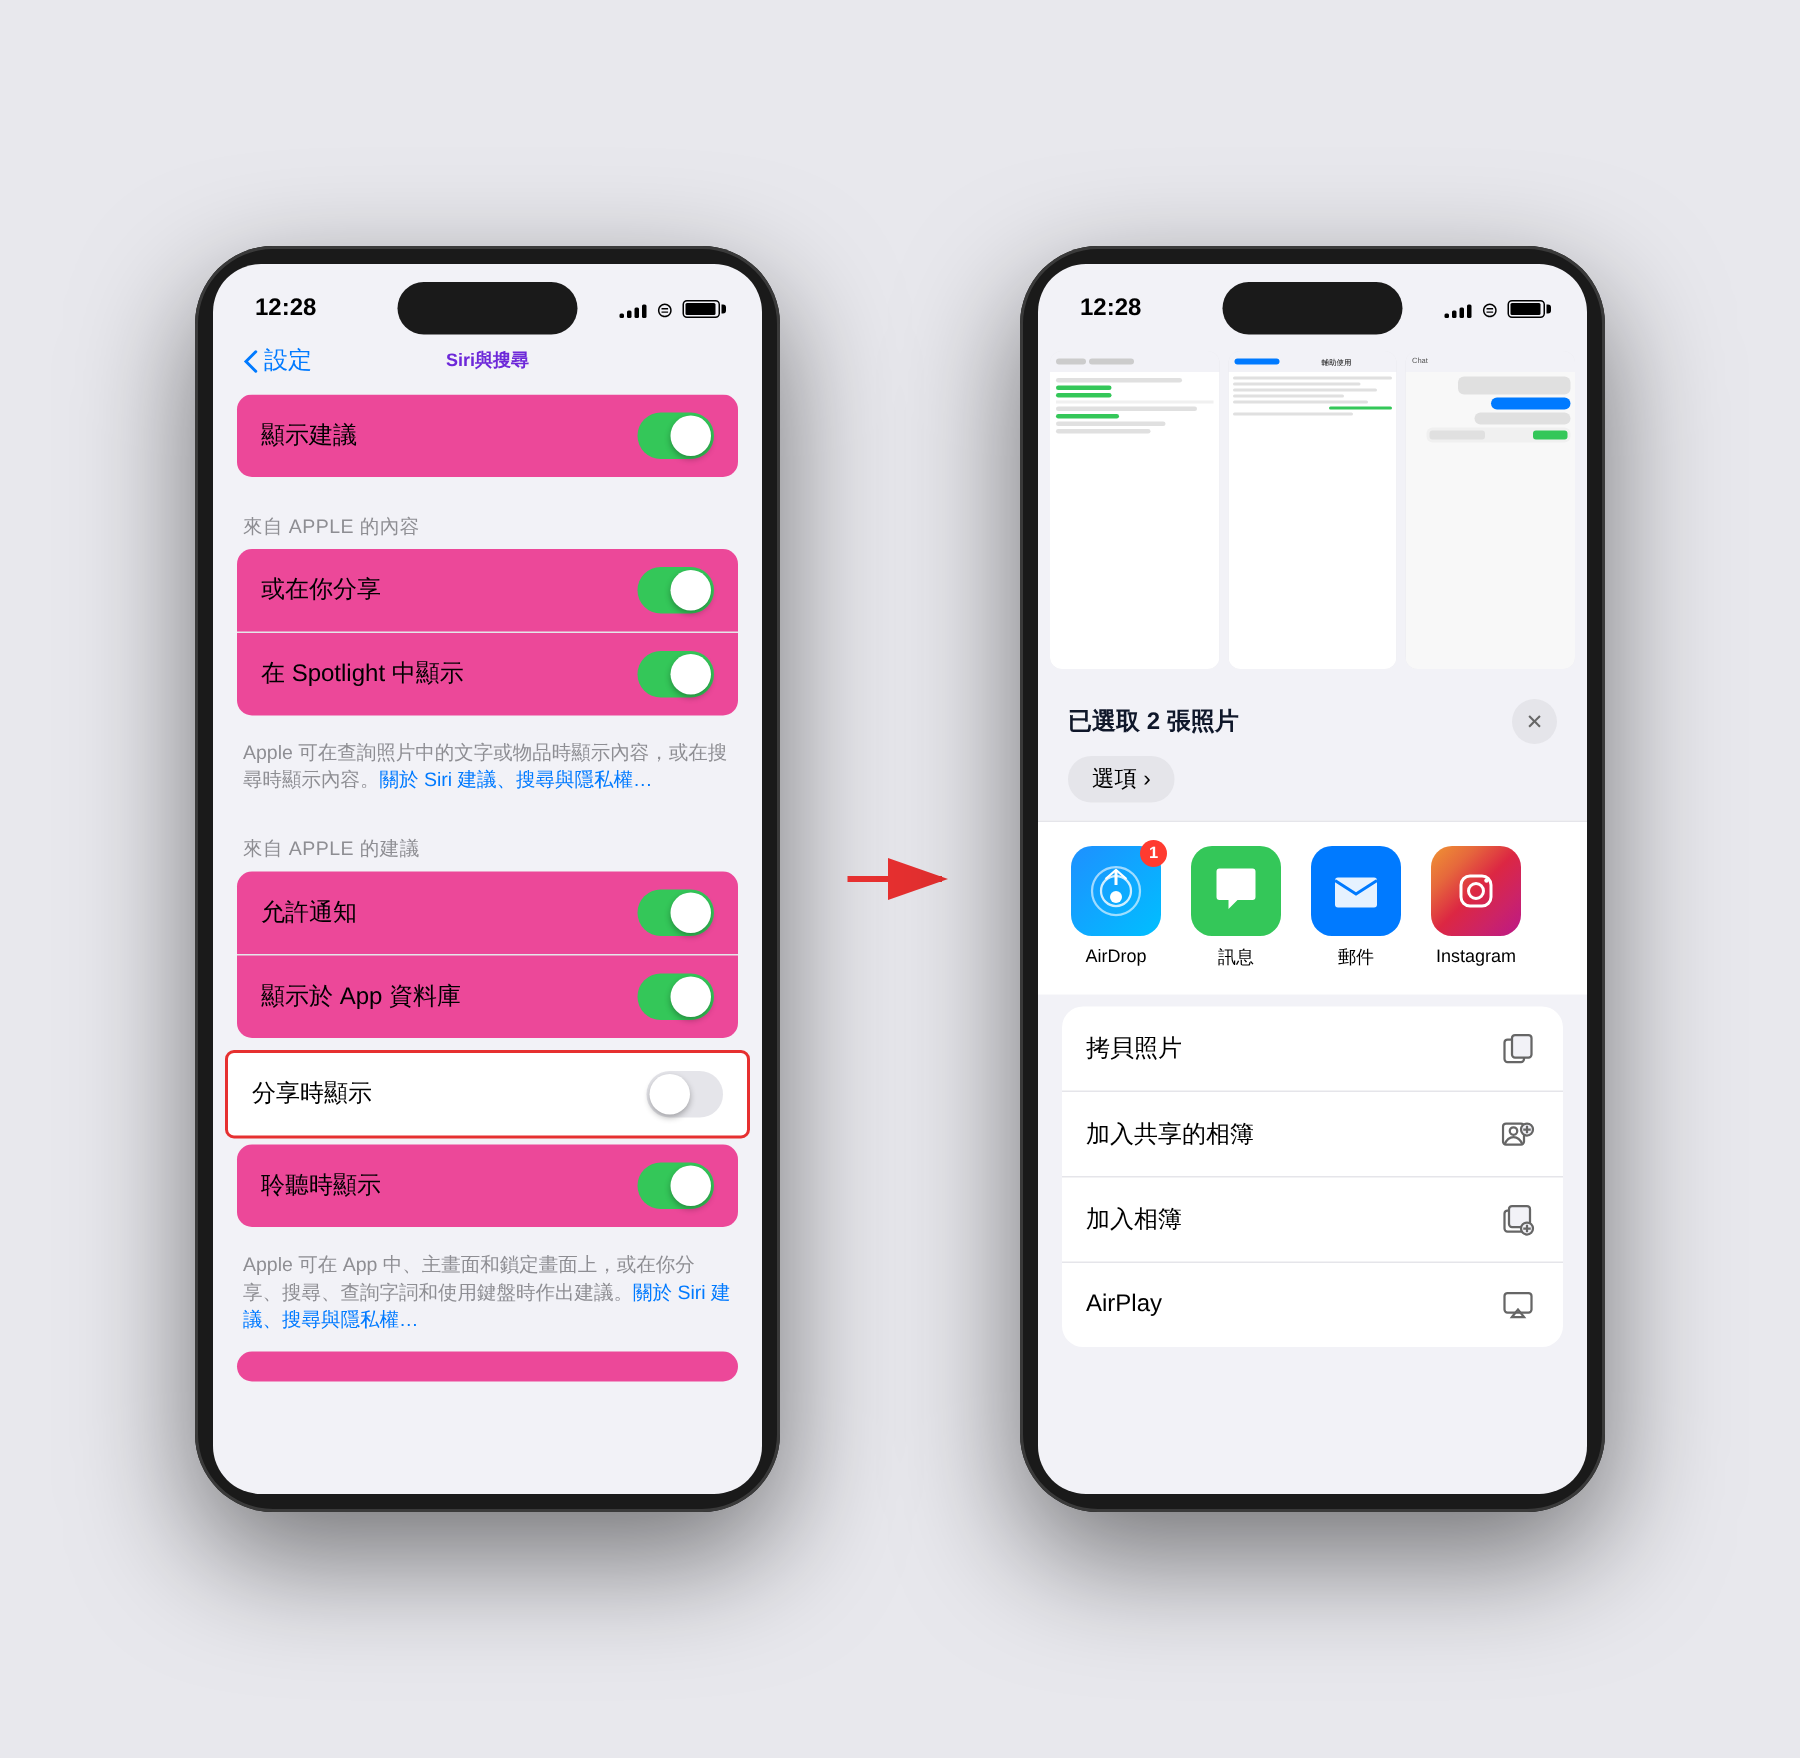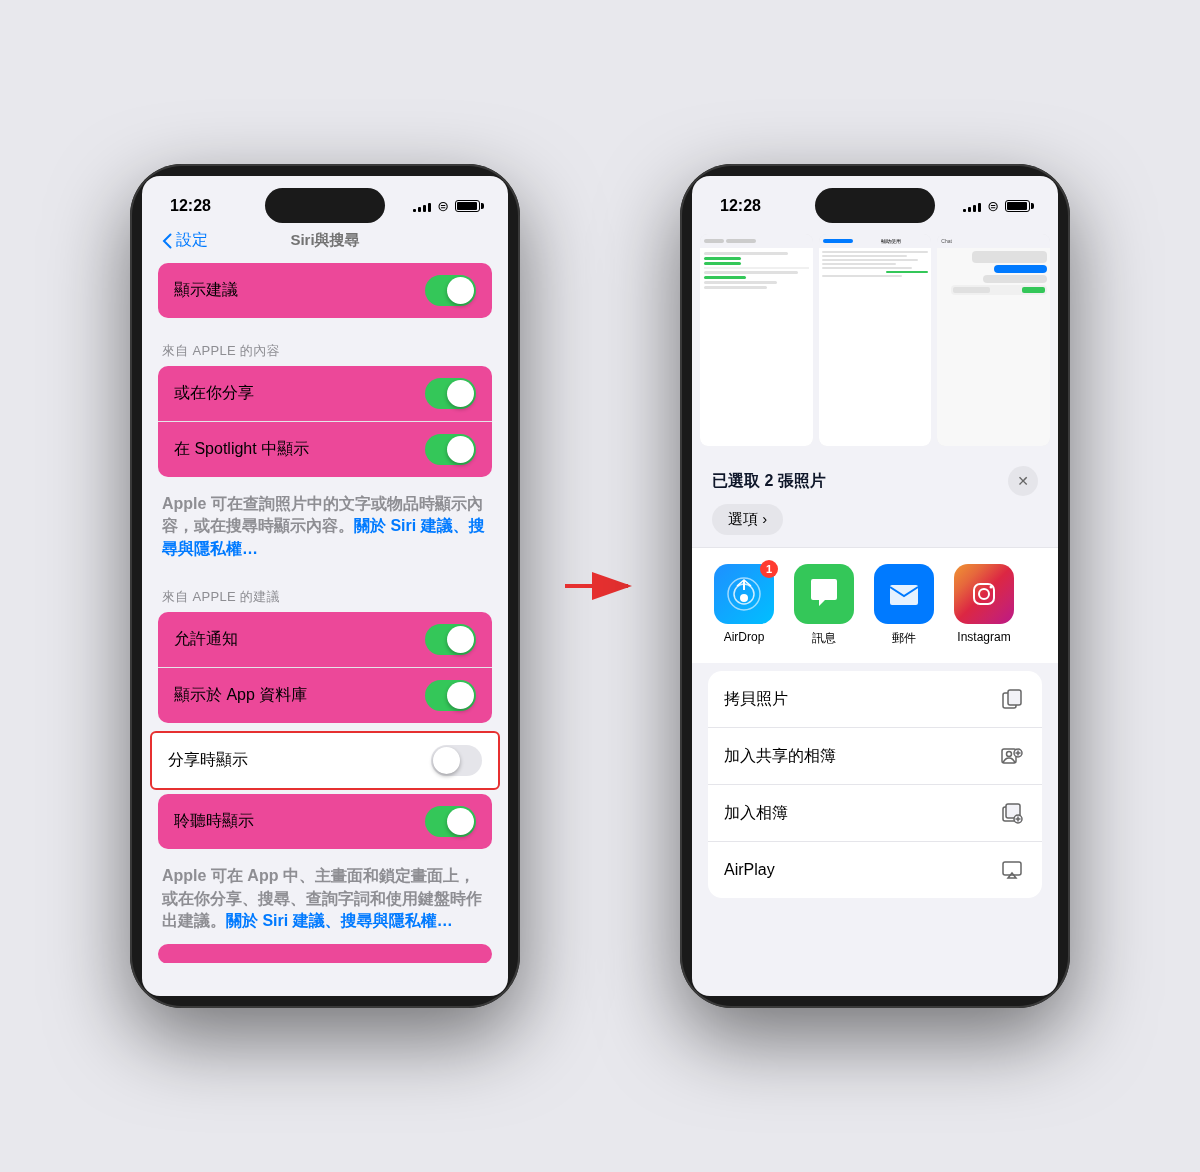--- a/index.html
+++ b/index.html
@@ -27,21 +27,21 @@
       border-radius: 52px;
       padding: 12px;
       box-shadow: 0 30px 80px rgba(0,0,0,0.5), inset 0 0 0 2px #3a3a3a;
       position: relative;
       flex-shrink: 0;
     }
     .phone-screen {
       width: 100%;
       height: 100%;
       background: #f2f2f7;
-      border-radius: 18px;
+      border-radius: 32px;
       overflow: hidden;
       position: relative;
     }
     .dynamic-island {
       position: absolute;
       top: 12px;
       left: 50%;
       transform: translateX(-50%);
       width: 120px;
       height: 35px;
@@ -127,23 +127,23 @@
       gap: 4px;
     }
     .nav-back svg {
       width: 10px;
       height: 16px;
     }
     .nav-title {
       position: absolute;
       left: 50%;
       transform: translateX(-50%);
-      font-size: 15px;
+      font-size: 12px;
       font-weight: 600;
-      color: #737373;
+      color: #6d28d9;
     }
 
     .settings-content {
       overflow-y: auto;
       height: calc(100% - 120px);
       padding-bottom: 20px;
     }
     .section-label {
       font-size: 13px;
       color: #8e8e93;
@@ -193,25 +193,24 @@
       background: #fff;
       border-radius: 50%;
       top: 2px;
       box-shadow: 0 2px 4px rgba(0,0,0,0.3);
       transition: left 0.2s;
     }
     .toggle.on .toggle-knob { left: 22px; }
     .toggle.off .toggle-knob { left: 2px; }
 
     .settings-text {
-      font-size: 16px;
+      font-size: 13px;
       color: #8e8e93;
       padding: 8px 20px 12px;
       line-height: 1.4;
-      font-weight: bold;
     }
     .settings-text a {
       color: #007aff;
       text-decoration: none;
     }
 
     .highlighted-row {
       border: 2.5px solid #e63030;
       border-radius: 6px;
       margin: 0 8px;

